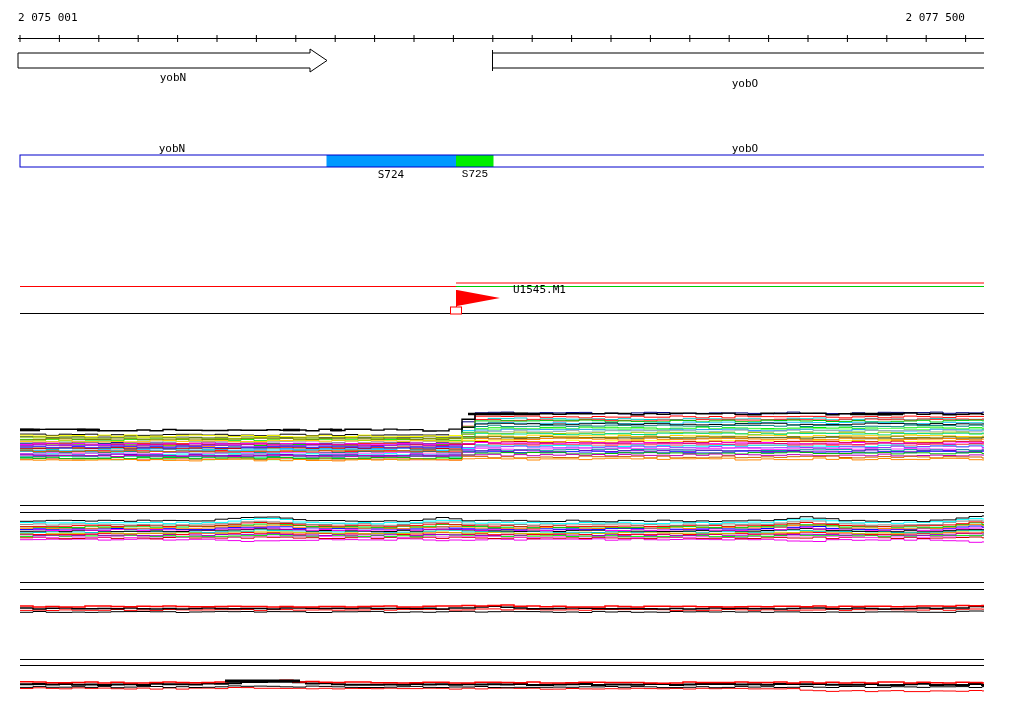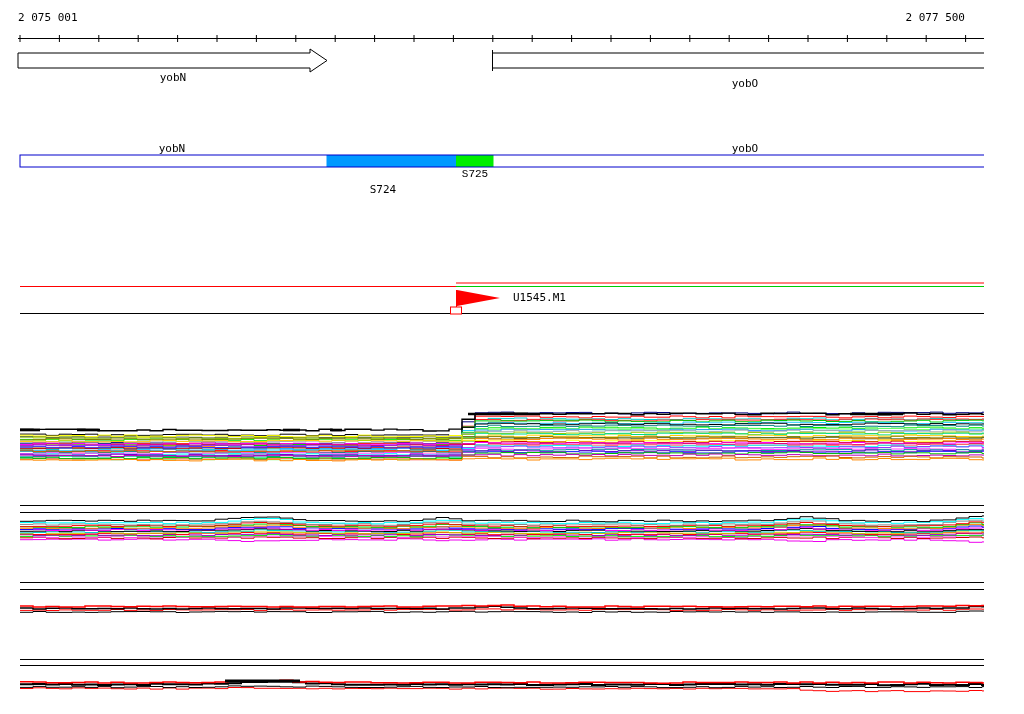--- a/index.html
+++ b/index.html
@@ -147,17 +147,17 @@
     </svg>
 
   <div class="lbl" style="left:18px;top:12px;">2 075 001</div>
   <div class="lbl" style="right:19px;top:12px;text-align:center;">2 077 500</div>
 
   <div class="lbl ctr" style="left:173px;top:72px;">yobN</div>
   <div class="lbl ctr" style="left:745px;top:78px;">yobO</div>
 
   <div class="lbl ctr" style="left:172px;top:143px;">yobN</div>
   <div class="lbl ctr" style="left:745px;top:143px;">yobO</div>
-  <div class="lbl ctr" style="left:383px;top:169px;margin-top:15px;">S724</div>
+  <div class="lbl ctr" style="left:391px;top:169px;">S724</div>
   <div class="lbl ctr" style="left:475px;top:169px;font-family:Liberation Mono, monospace;">S725</div>
 
-  <div class="lbl" style="left:494px;top:292px;padding-left:19px;">U1545.M1</div>
+  <div class="lbl" style="left:494px;top:284px;padding-left:19px;">U1545.M1</div>
 </div>
 
 </body></html>

